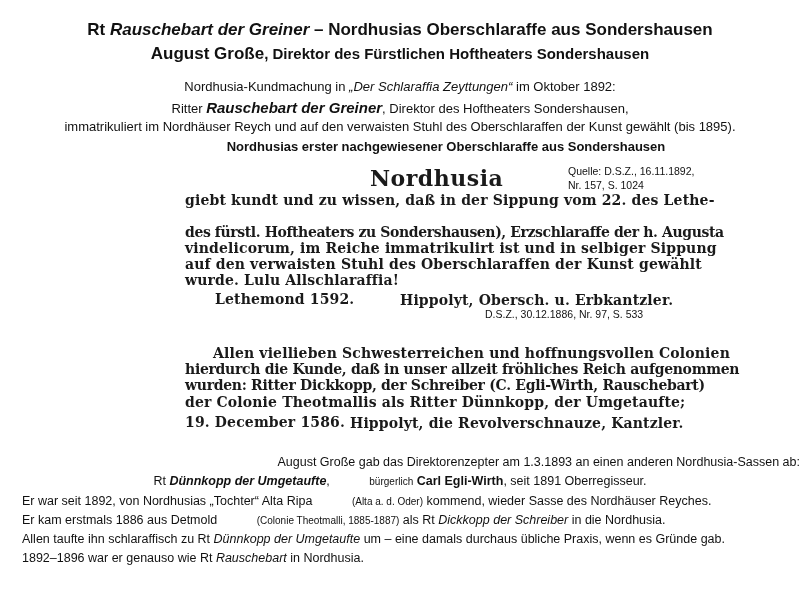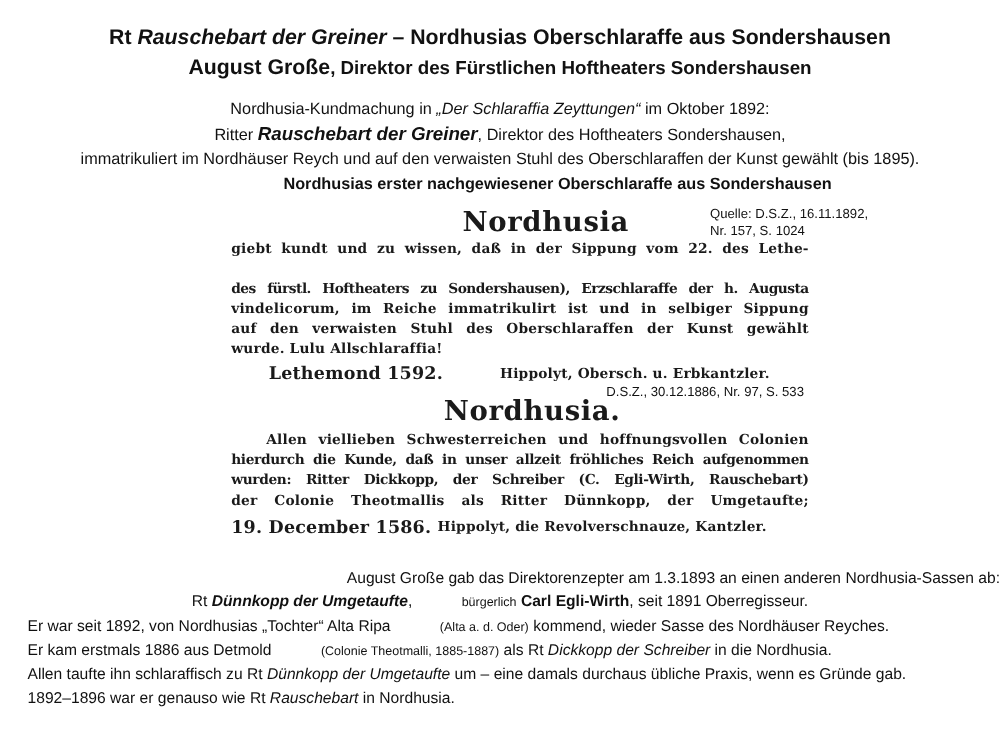--- a/index.html
+++ b/index.html
@@ -15,21 +15,21 @@
   .intro { font-size: 13px; }
   .l1 { top: 79px; }
   .l2 { top: 99px; }
   .l2 .name { font-size: 15px; font-weight: bold; font-style: italic; }
   .l3 { top: 119px; }
   .l4 { top: 139px; font-weight: bold; padding-left: 46px; }
   .clip {
     font-family: "DejaVu Serif", "Liberation Serif", serif; color: #1a1a1a;
   }
   .clip-head { font-size: 22px; font-weight: bold; letter-spacing: 0.5px; }
-  .clip-line { font-size: 11px; font-weight: bold; white-space: nowrap; letter-spacing: 0.15px; }
+  .clip-line { font-size: 14px; font-weight: bold; white-space: nowrap; letter-spacing: 0.15px; }
   .just { text-align: justify; text-align-last: justify; }
   .src { font-family: "Liberation Sans", sans-serif; font-size: 10.5px; color: #111; white-space: nowrap; }
   .body-line { font-size: 12.5px; white-space: nowrap; }
   .small { font-size: 10px; padding-left: 36px; }
   .b { font-weight: bold; }
   .bi { font-weight: bold; font-style: italic; }
   .i { font-style: italic; }
 </style>
 </head>
 <body>
@@ -50,21 +50,20 @@
   <div class="abs clip-line just" style="left:0; top:59px; width:462px; letter-spacing:-0.4px;">des fürstl. Hoftheaters zu Sondershausen), Erzschlaraffe der h. Augusta</div>
   <div class="abs clip-line just" style="left:0; top:75px; width:462px;">vindelicorum, im Reiche immatrikulirt ist und in selbiger Sippung</div>
   <div class="abs clip-line just" style="left:0; top:91px; width:462px;">auf den verwaisten Stuhl des Oberschlaraffen der Kunst gewählt</div>
   <div class="abs clip-line" style="left:0; top:107px;">wurde.  Lulu Allschlaraffia!</div>
   <div class="abs clip-line" style="left:30px; top:126px; font-size:14px;">Lethemond 1592.</div>
   <div class="abs clip-line" style="left:215px; top:127px;">Hippolyt, Obersch. u. Erbkantzler.</div>
 </div>
 
 <div class="abs clip" style="left:185px; top:308px; width:462px; height:130px;">
   <div class="abs src" style="left:300px; top:0px;">D.S.Z., 30.12.1886, Nr. 97, S. 533</div>
-  <div class="abs clip-head" style="left:170px; top:8px;">Nordhusia.</div>
   <div class="abs clip-line just" style="left:28px; top:37px; width:434px;">Allen viellieben Schwesterreichen und hoffnungsvollen Colonien</div>
   <div class="abs clip-line just" style="left:0; top:53px; width:462px; letter-spacing:-0.3px;">hierdurch die Kunde, daß in unser allzeit fröhliches Reich aufgenommen</div>
   <div class="abs clip-line just" style="left:0; top:69px; width:462px; letter-spacing:-0.3px;">wurden: Ritter Dickkopp, der Schreiber (C. Egli-Wirth, Rauschebart)</div>
   <div class="abs clip-line just" style="left:0; top:86px; width:462px;">der Colonie Theotmallis als Ritter Dünnkopp, der Umgetaufte;</div>
   <div class="abs clip-line" style="left:0; top:106px; font-size:14px;">19. December 1586.</div>
   <div class="abs clip-line" style="left:165px; top:107px;">Hippolyt, die Revolverschnauze, Kantzler.</div>
 </div>
 
 <div class="abs center body-line" style="top:455px;text-align:right;">August Große gab das Direktorenzepter am 1.3.1893 an einen anderen Nordhusia-Sassen ab:</div>
 <div class="abs center body-line" style="top:474px;"><span>Rt </span><span class="bi">Dünnkopp der Umgetaufte</span><span>, </span><span class="small">bürgerlich</span><span> </span><span class="b">Carl Egli-Wirth</span><span>, seit 1891 Oberregisseur.</span></div>

